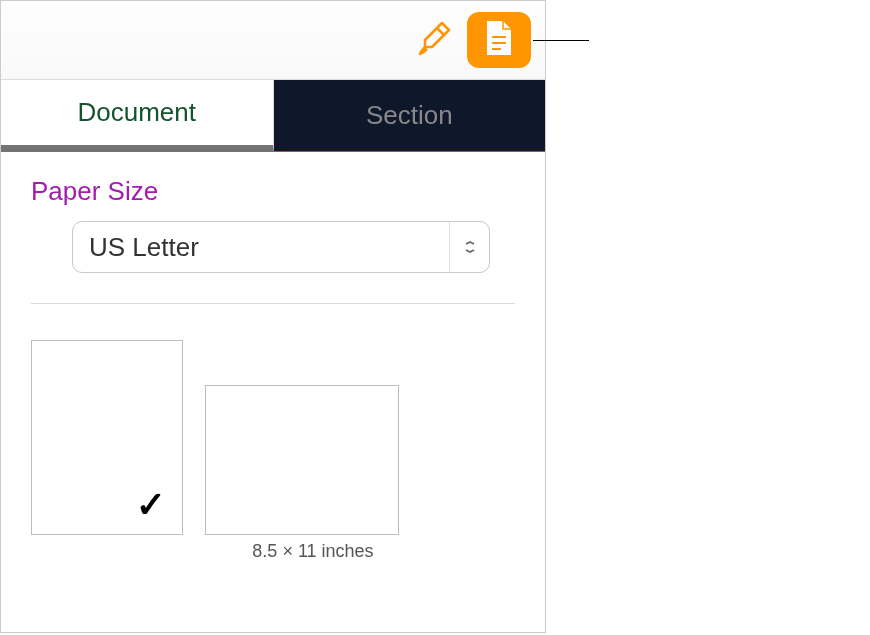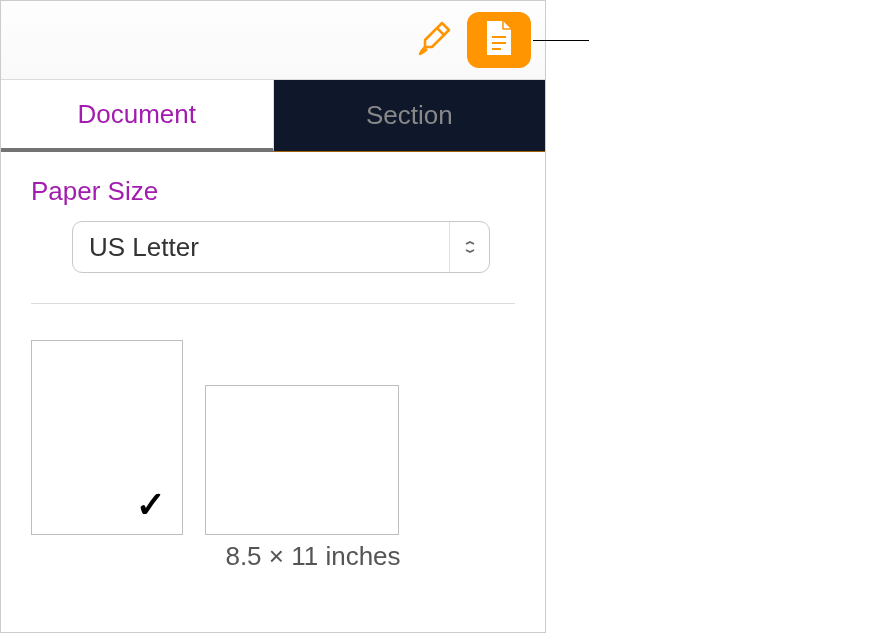--- a/index.html
+++ b/index.html
@@ -61,22 +61,22 @@
       justify-content: center;
       font-size: 26px;
       cursor: pointer;
       border-bottom: 1px solid #a16207;
       border-right: 1px solid #dcdcdc;
       background: #0f172a;
       color: #888;
     }
     .tab.active {
       background: #fff;
-      color: #a21caf;
-      border-bottom: 4px solid #737373;
+      color: #14532d;
+      border-bottom: 7px solid #737373;
     }
     .tab:last-child {
       border-right: none;
     }
     .section {
       padding: 24px 30px 0 30px;
     }
     .section-label {
       font-size: 26px;
       color: #a21caf;
@@ -141,21 +141,21 @@
     }
     .checkmark {
       position: absolute;
       right: 16px;
       bottom: 8px;
       font-size: 36px;
       color: #000;
       font-weight: bold;
     }
     .dimensions {
-      font-size: 26px;
+      font-size: 18px;
       color: #555;
       text-align: center;
       margin-top: 6px;
       margin-left: 80px;
     }
     .callout-line {
       position: absolute;
       top: 40px;
       left: 533px;
       width: 56px;

